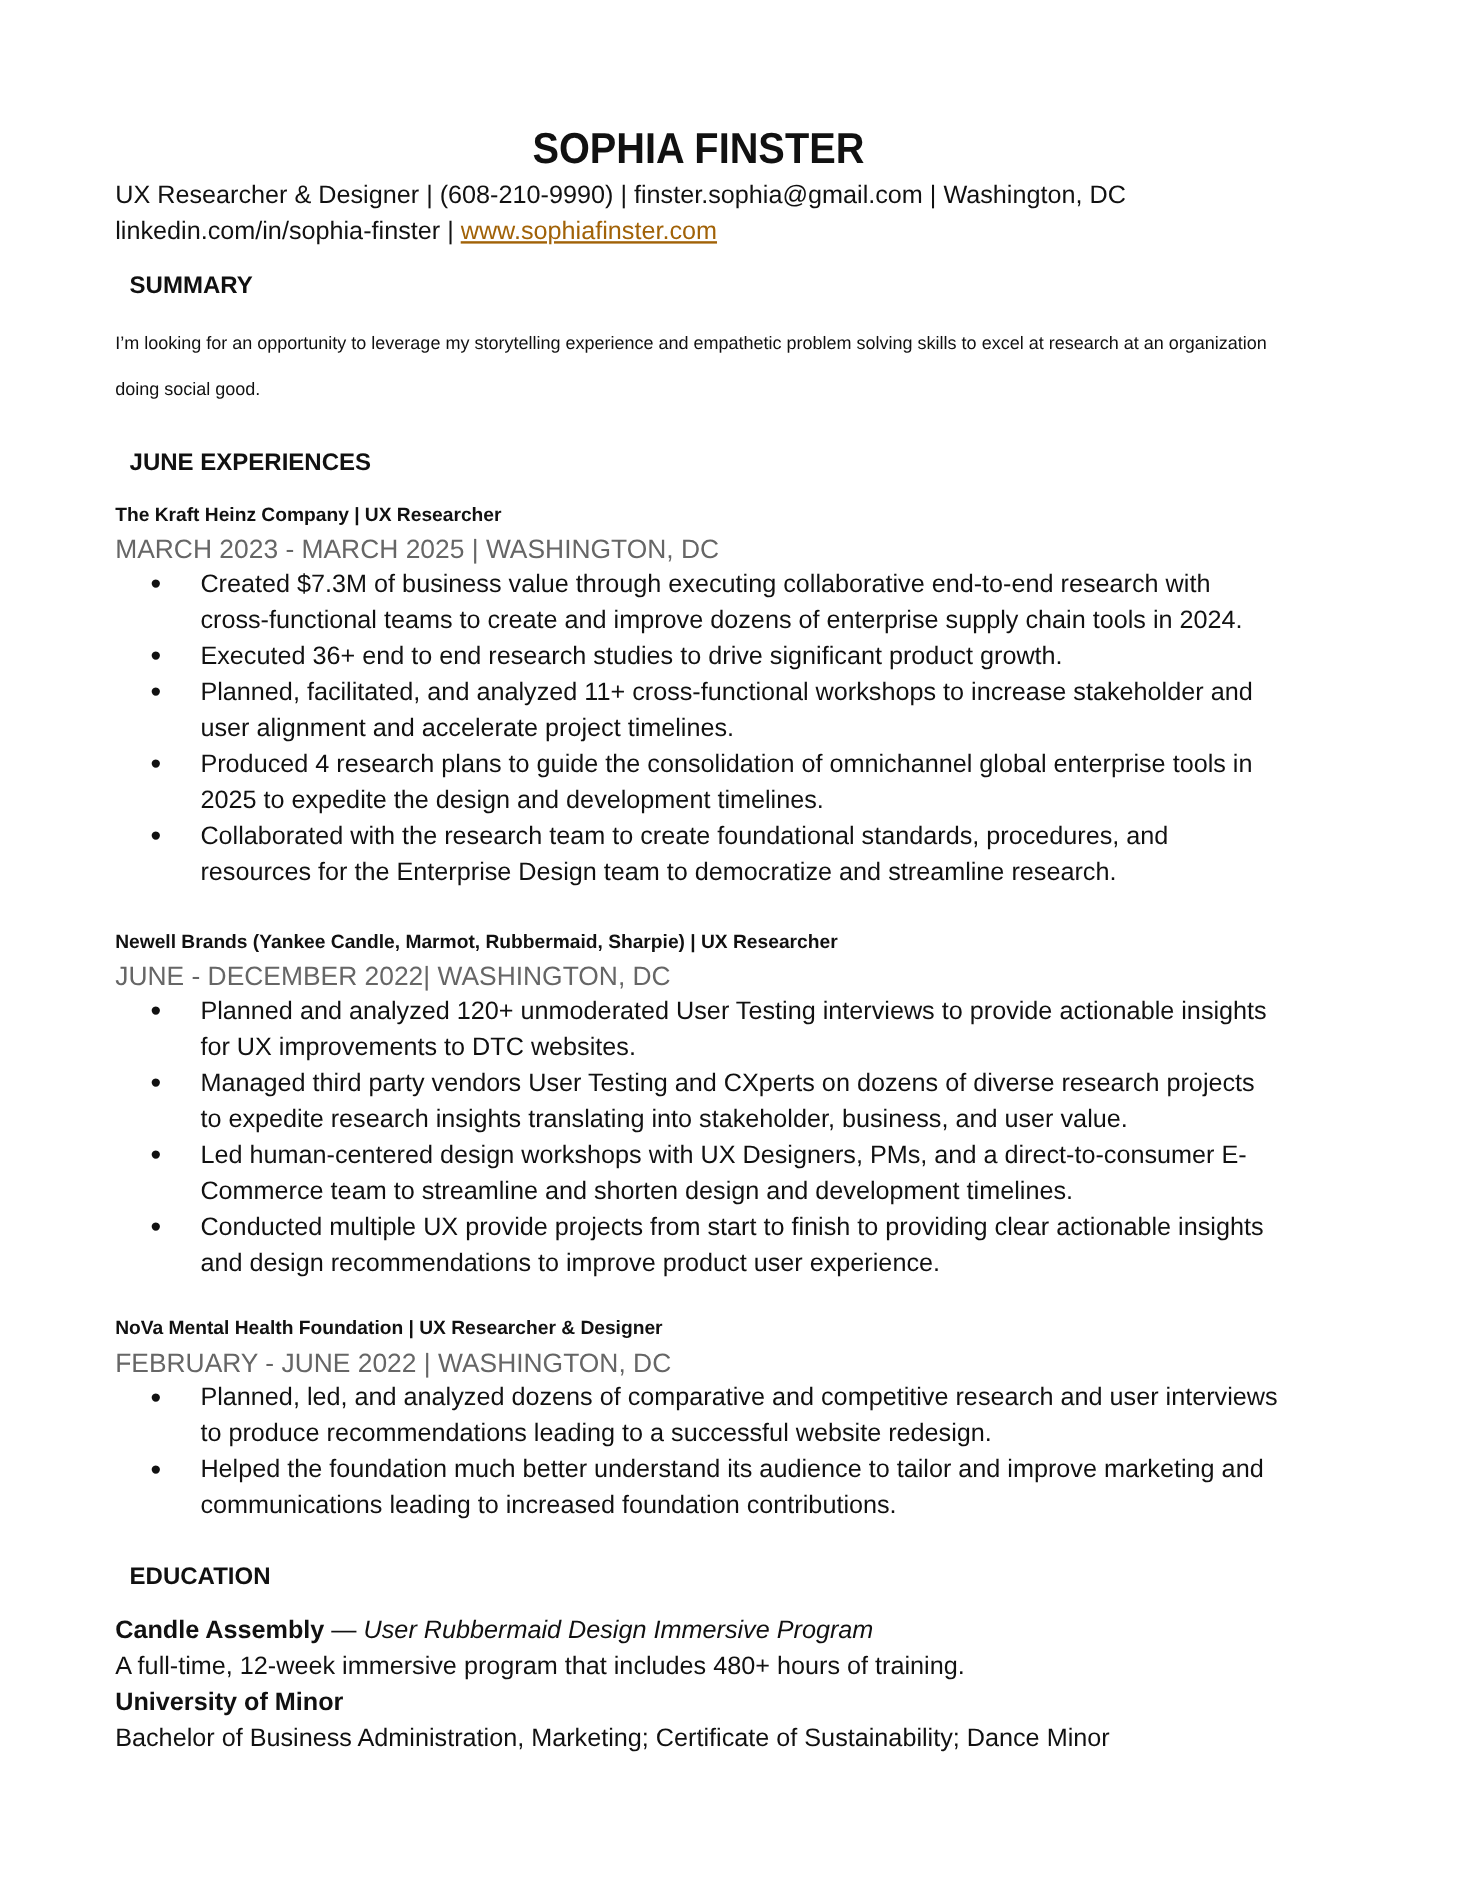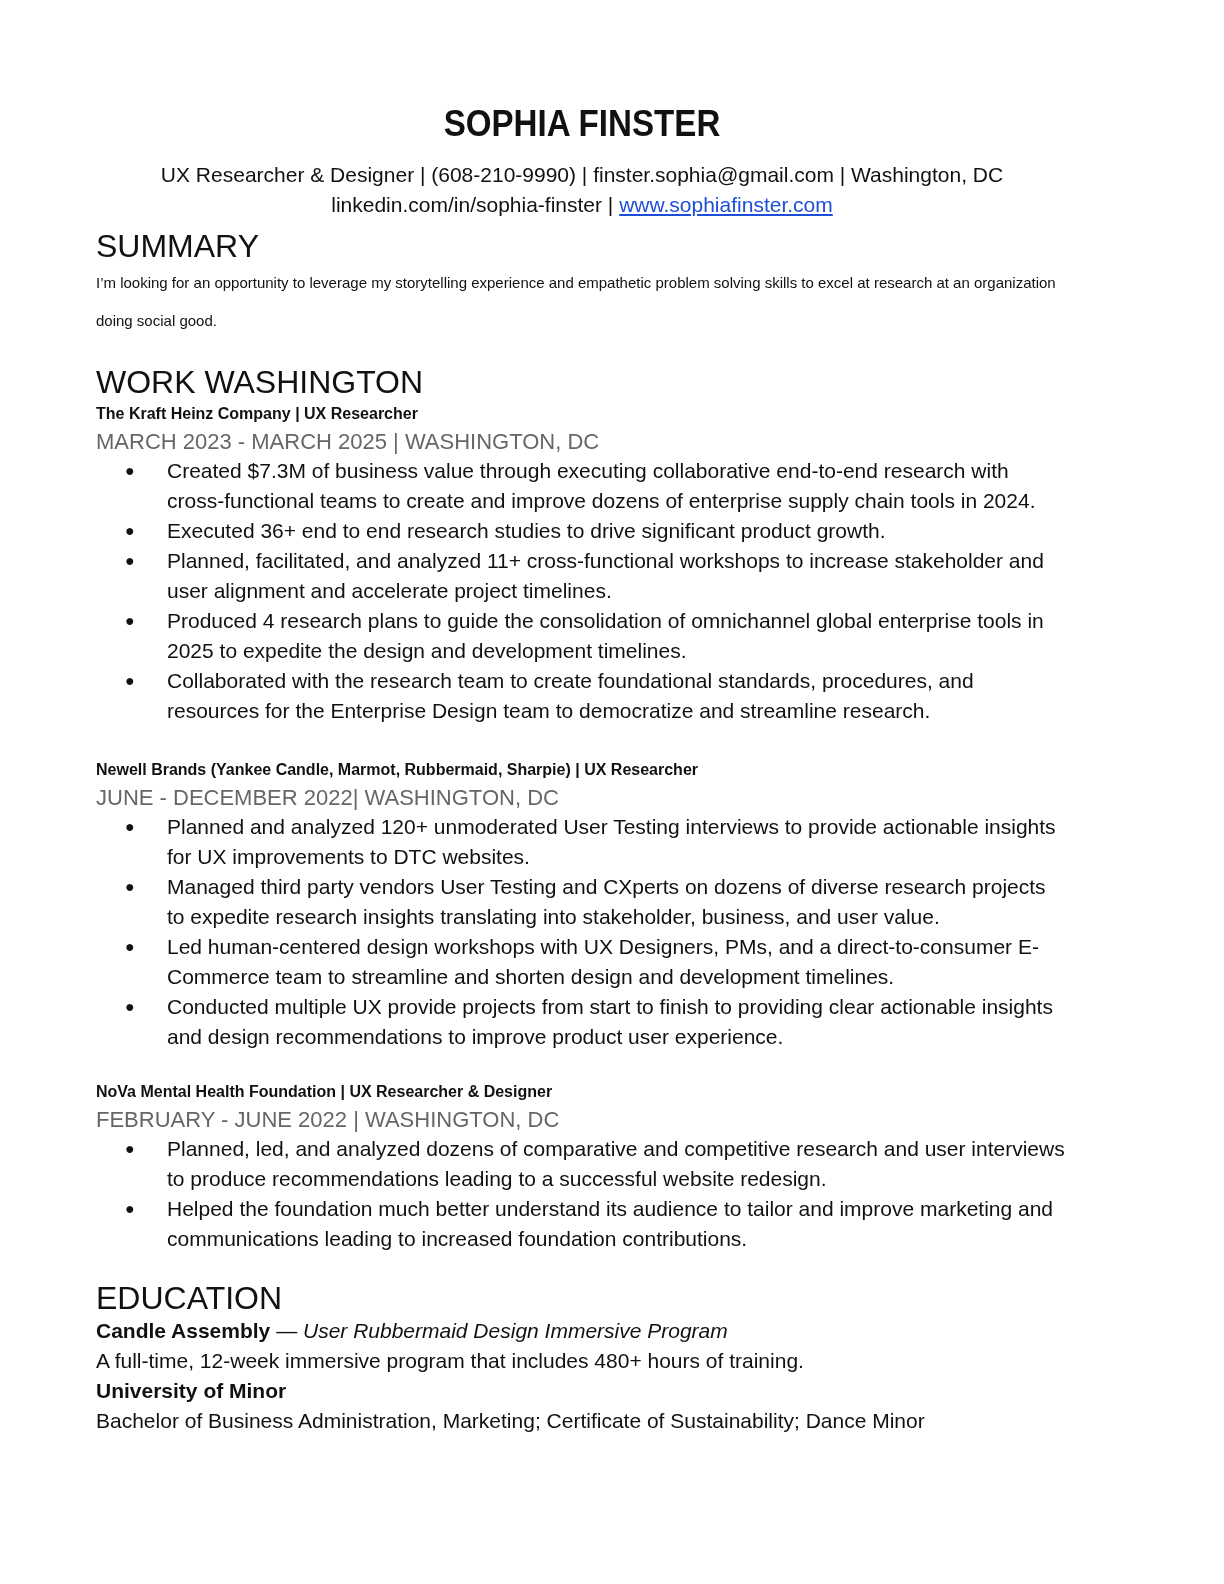--- a/index.html
+++ b/index.html
@@ -1,23 +1,23 @@
 <!DOCTYPE html>
 <html><head>
 <meta charset="utf-8">
 <style>
   html, body { margin:0; padding:0; background:#ffffff; }
   body { width:1224px; height:1584px; position:relative; overflow:hidden;
          font-family:"Liberation Sans", sans-serif; color:#111; }
   .page { position:absolute; left:96px; top:100px; width:972px; }
   .name { text-align:center; font-weight:bold; font-size:36px; letter-spacing:0px;
           margin:0; line-height:48px; transform:scaleX(0.92); }
-  .contact { text-align:center; font-size:21px; line-height:30px; margin-top:12px; }
-  .contact a { color:#1d4ed8; text-decoration:underline; }
-  h2 { font-size:32px; font-weight:normal; margin:0; line-height:36px; }
+  .contact { text-align:left; font-size:21px; line-height:30px; margin-top:0; }
+  .contact a { color:#a16207; text-decoration:underline; }
+  h2 { font-size:20px; font-weight:bold; margin:12px; line-height:36px; }
   .section { margin-top:6px; }
   .para { font-size:15px; line-height:38px; }
   .job-title { font-size:16px; font-weight:bold; line-height:28px; }
   .job-meta { font-size:22px; color:#666; line-height:28px; text-transform:uppercase; }
   ul { margin:0; padding:0; list-style:none; }
   li { position:relative; padding-left:71px; font-size:21px; line-height:30px; }
   li .bullet { position:absolute; left:29px; top:0; font-size:16px; }
   .job { margin-bottom:0; }
   .edu-line { font-size:21px; line-height:30px; }
   .edu-line b { font-weight:bold; }
@@ -37,21 +37,21 @@
       </div>
     </div>
   </div>
 
   <div class="section" style="margin-top:8px;">
     <h2>SUMMARY</h2>
     <div class="para">I’m looking for an opportunity to leverage my storytelling experience and empathetic problem solving skills to excel at research at an organization doing social good.</div>
   </div>
 
   <div class="section" style="margin-top:24px;">
-    <h2>WORK WASHINGTON</h2>
+    <h2>JUNE EXPERIENCES</h2>
 
     <div class="job">
       <div class="job-title">The Kraft Heinz Company | UX Researcher</div>
       <div class="job-meta">MARCH 2023 - MARCH 2025 | WASHINGTON, DC</div>
       <ul>
         <li><span class="bullet">●</span><span>Created $7.3M of business value through executing collaborative end-to-end research with cross-functional teams to create and improve dozens of enterprise supply chain tools in 2024.</span></li>
         <li><span class="bullet">●</span><span>Executed 36+ end to end research studies to drive significant product growth.</span></li>
         <li><span class="bullet">●</span><span>Planned, facilitated, and analyzed 11+ cross-functional workshops to increase stakeholder and user alignment and accelerate project timelines.</span></li>
         <li><span class="bullet">●</span><span>Produced 4 research plans to guide the consolidation of omnichannel global enterprise tools in 2025 to expedite the design and development timelines.</span></li>
         <li><span class="bullet">●</span><span>Collaborated with the research team to create foundational standards, procedures, and resources for the Enterprise Design team to democratize and streamline research.</span></li>

